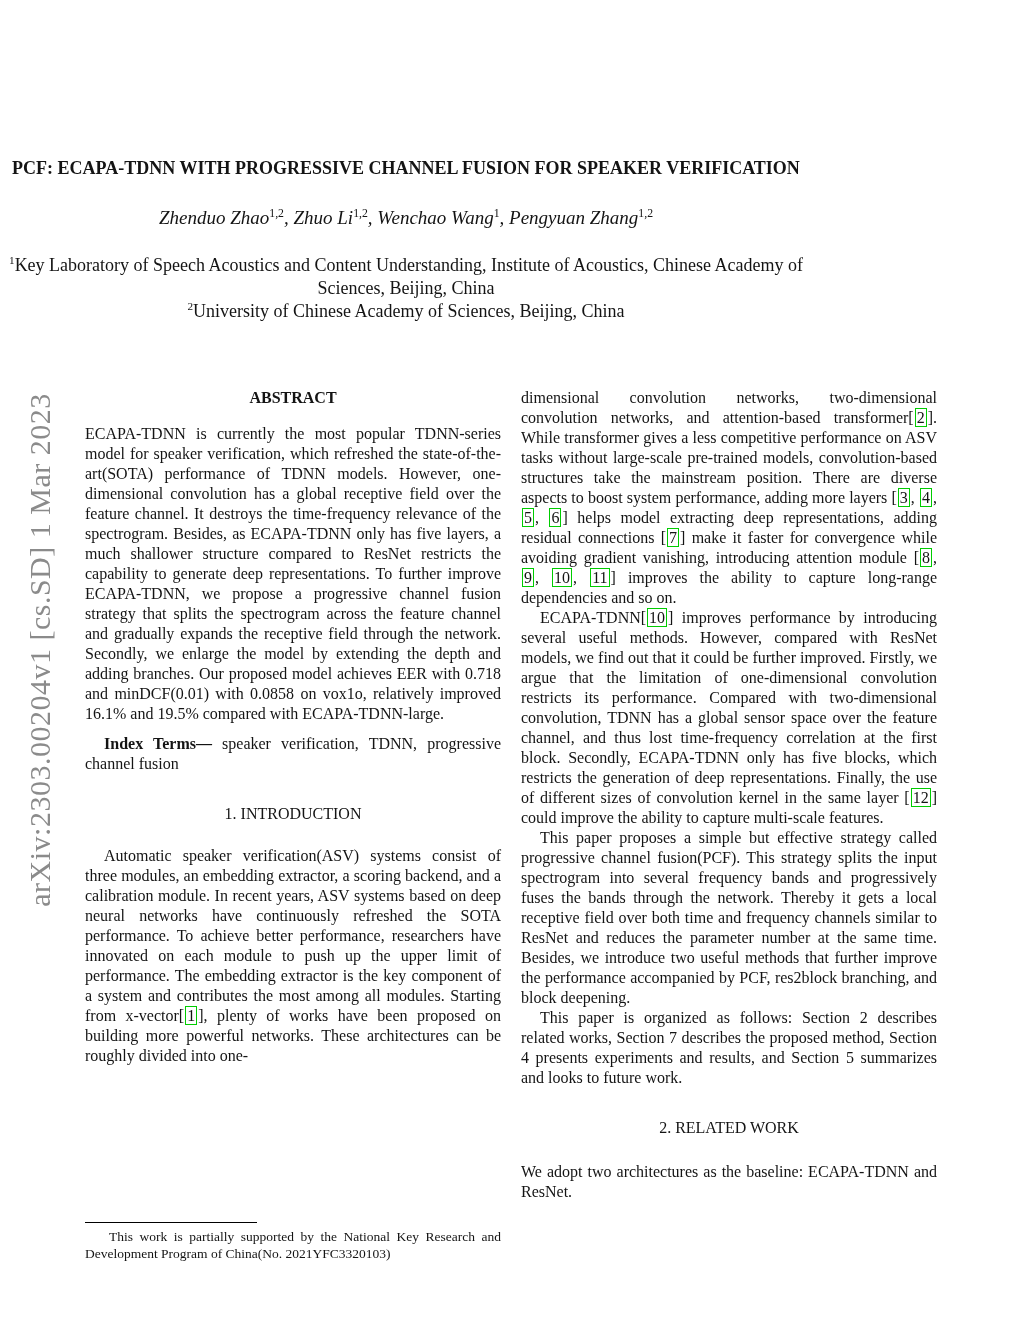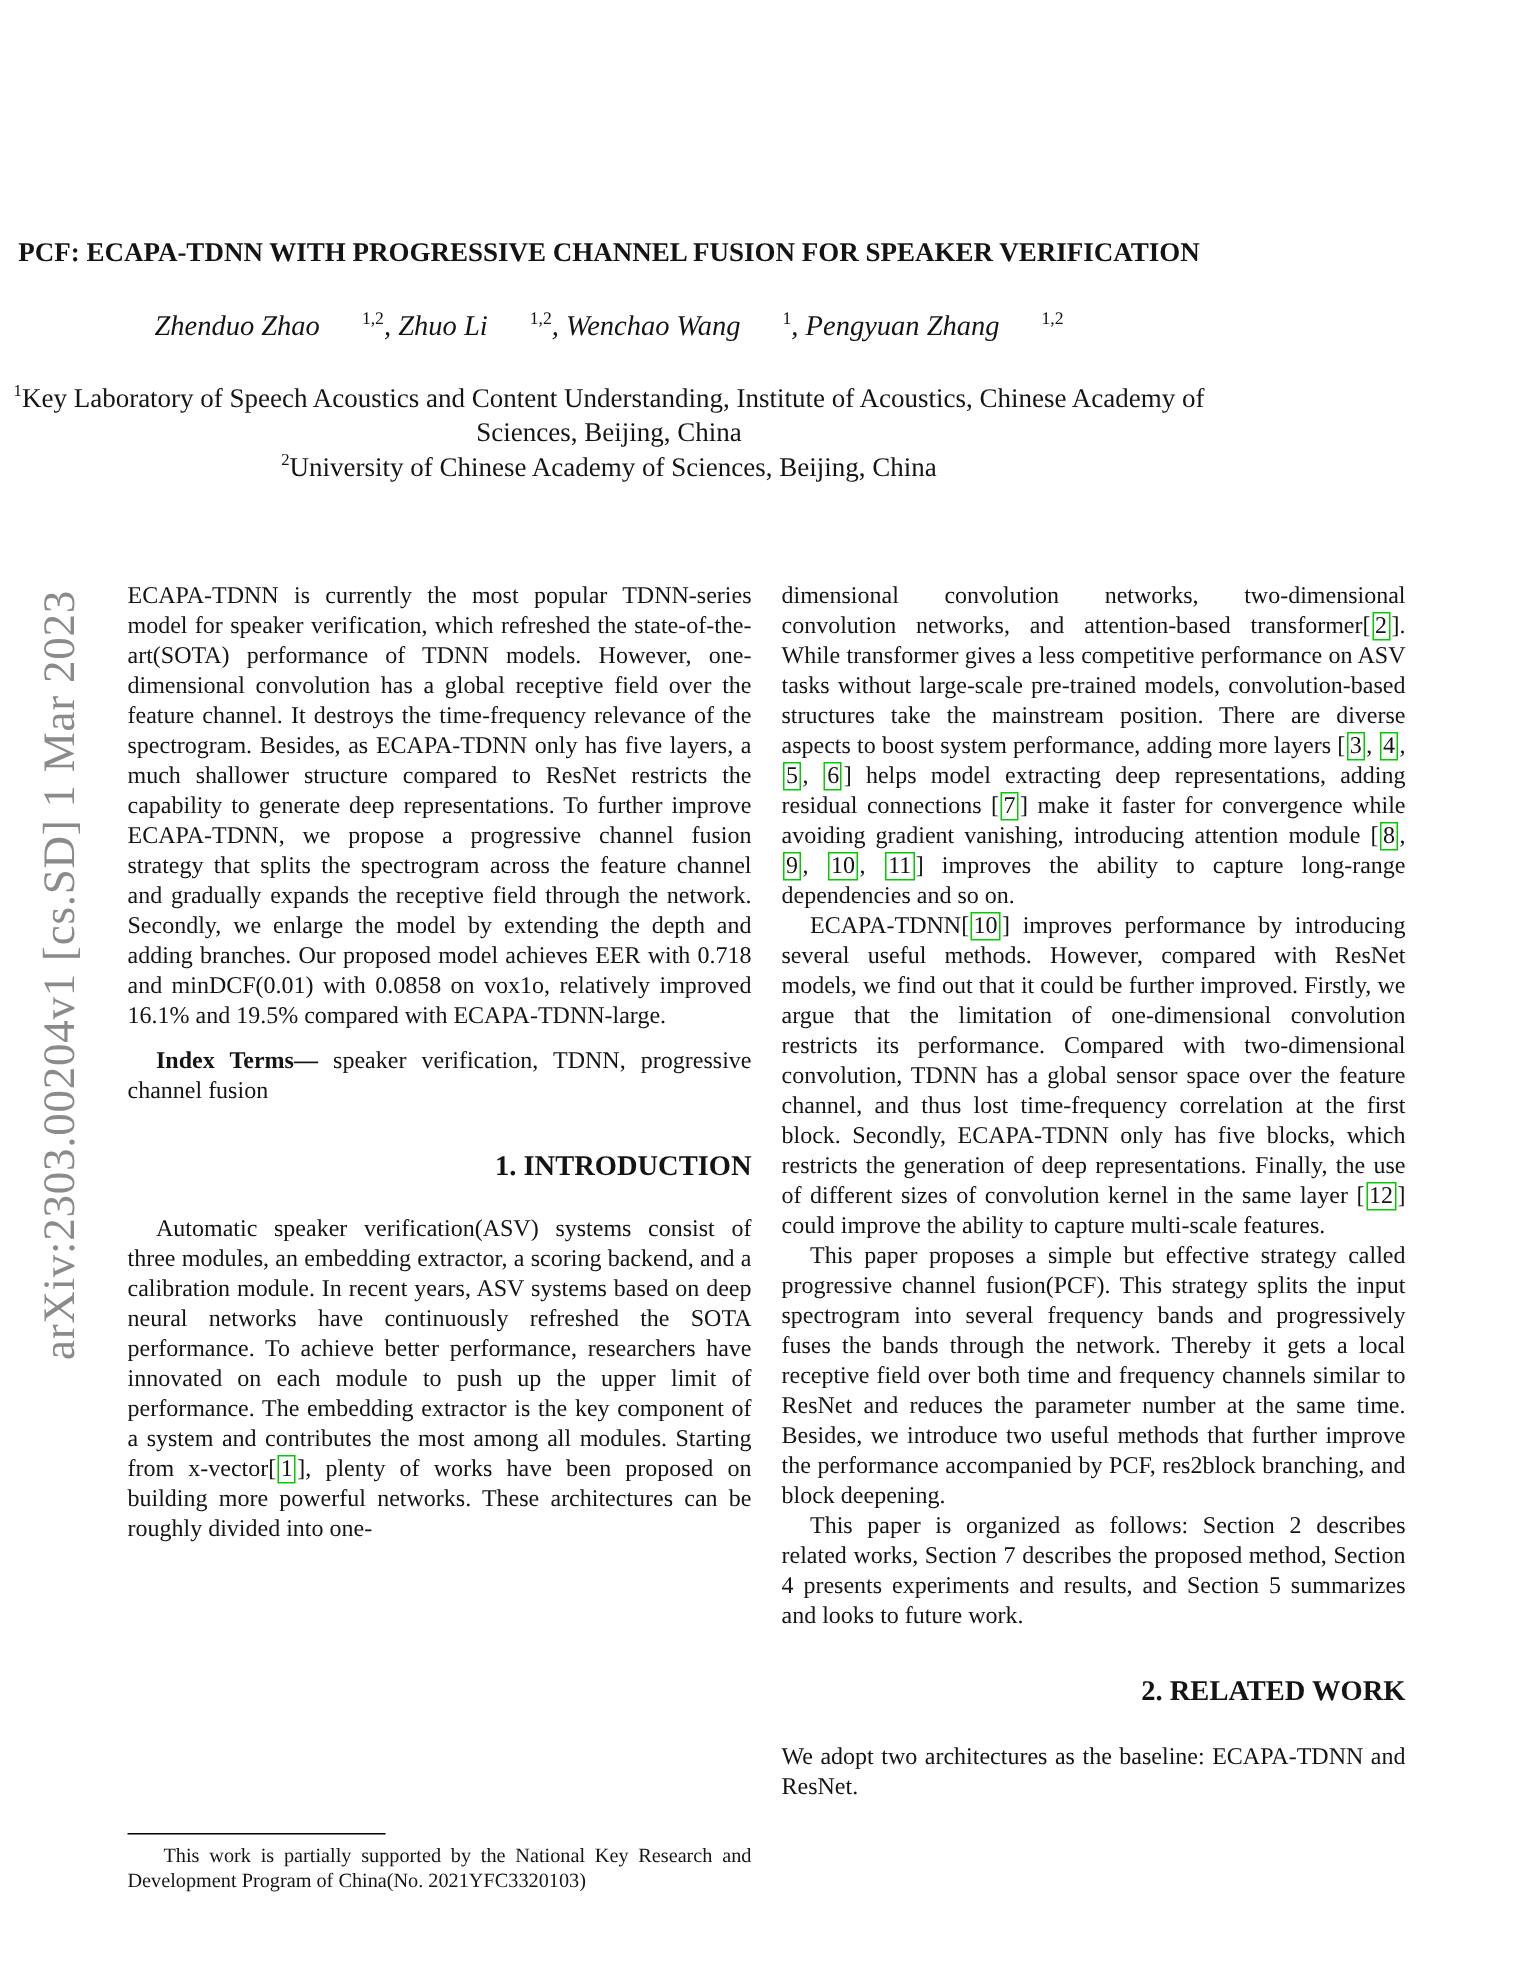--- a/index.html
+++ b/index.html
@@ -32,21 +32,21 @@
     line-height:24px;
     max-width:800px;
     margin:0 auto;
   }
   .authors{
     margin-top:26px;
     font-style:italic;
     font-size:19px;
     line-height:24px;
   }
-  .authors sup{font-style:normal;margin-left:28px;}
+  .authors sup{font-style:normal;}
   .affiliations{
     margin-top:24px;
     font-size:18px;
     line-height:23px;
   }
   .affil{max-width:860px;margin:0 auto;}
   sup{font-size:62%;line-height:0;vertical-align:super;}
   
   .col{
     position:absolute;top:388px;
@@ -58,23 +58,23 @@
   }
   .col-left{left:85px;}
   .col-right{left:521px;}
   .col-heading{
     text-align:center;
     font-weight:bold;
     font-size:16px;
     margin:0 0 16px 0;
   }
   .sec-heading{
-    text-align:right;
-    font-weight:bold;
-    font-size:19px;
+    text-align:center;
+    font-weight:normal;
+    font-size:16px;
     margin:30px 0 22px 0;
   }
   .col p{margin:0;}
   p.indent{text-indent:19px;}
   .index-terms{margin-top:10px !important;text-indent:19px;}
   .it-label{font-weight:bold;}
   
   .cite{
     border:1.5px solid #00cc00;
     padding:0 1px;
@@ -107,20 +107,21 @@
   <div class="header">
     <div class="title">PCF: ECAPA-TDNN WITH PROGRESSIVE CHANNEL FUSION FOR SPEAKER VERIFICATION</div>
     <div class="authors">Zhenduo Zhao<sup>1,2</sup>, Zhuo Li<sup>1,2</sup>, Wenchao Wang<sup>1</sup>, Pengyuan Zhang<sup>1,2</sup></div>
     <div class="affiliations">
       <div class="affil"><sup>1</sup>Key Laboratory of Speech Acoustics and Content Understanding, Institute of Acoustics, Chinese Academy of Sciences, Beijing, China</div>
       <div class="affil"><sup>2</sup>University of Chinese Academy of Sciences, Beijing, China</div>
     </div>
   </div>
 
   <div class="col col-left">
+    <div class="col-heading">ABSTRACT</div>
     <p>ECAPA-TDNN is currently the most popular TDNN-series model for speaker verification, which refreshed the state-of-the-art(SOTA) performance of TDNN models. However, one-dimensional convolution has a global receptive field over the feature channel. It destroys the time-frequency relevance of the spectrogram. Besides, as ECAPA-TDNN only has five layers, a much shallower structure compared to ResNet restricts the capability to generate deep representations. To further improve ECAPA-TDNN, we propose a progressive channel fusion strategy that splits the spectrogram across the feature channel and gradually expands the receptive field through the network. Secondly, we enlarge the model by extending the depth and adding branches. Our proposed model achieves EER with 0.718 and minDCF(0.01) with 0.0858 on vox1o, relatively improved 16.1% and 19.5% compared with ECAPA-TDNN-large.</p>
     <p class="index-terms"><span class="it-label">Index Terms—</span><span> speaker verification, TDNN, progressive channel fusion</span></p>
 
     <div class="sec-heading">1.  INTRODUCTION</div>
     <p class="indent">Automatic speaker verification(ASV) systems consist of three modules, an embedding extractor, a scoring backend, and a calibration module.  In recent years, ASV systems based on deep neural networks have continuously refreshed the SOTA performance. To achieve better performance, researchers have innovated on each module to push up the upper limit of performance.  The embedding extractor is the key component of a system and contributes the most among all modules.  Starting from x-vector[<span class="cite">1</span>], plenty of works have been proposed on building more powerful networks. These architectures can be roughly divided into one-</p>
   </div>
 
   <div class="col col-right">
     <p>dimensional convolution networks, two-dimensional convolution networks, and attention-based transformer[<span class="cite">2</span>].  While transformer gives a less competitive performance on ASV tasks without large-scale pre-trained models, convolution-based structures take the mainstream position.  There are diverse aspects to boost system performance, adding more layers [<span class="cite">3</span>, <span class="cite">4</span>, <span class="cite">5</span>, <span class="cite">6</span>] helps model extracting deep representations, adding residual connections [<span class="cite">7</span>] make it faster for convergence while avoiding gradient vanishing, introducing attention module [<span class="cite">8</span>, <span class="cite">9</span>, <span class="cite">10</span>, <span class="cite">11</span>] improves the ability to capture long-range dependencies and so on.</p>
     <p class="indent">ECAPA-TDNN[<span class="cite">10</span>] improves performance by introducing several useful methods. However, compared with ResNet models, we find out that it could be further improved. Firstly, we argue that the limitation of one-dimensional convolution restricts its performance.  Compared with two-dimensional convolution, TDNN has a global sensor space over the feature channel, and thus lost time-frequency correlation at the first block. Secondly, ECAPA-TDNN only has five blocks, which restricts the generation of deep representations.  Finally, the use of different sizes of convolution kernel in the same layer [<span class="cite">12</span>] could improve the ability to capture multi-scale features.</p>

